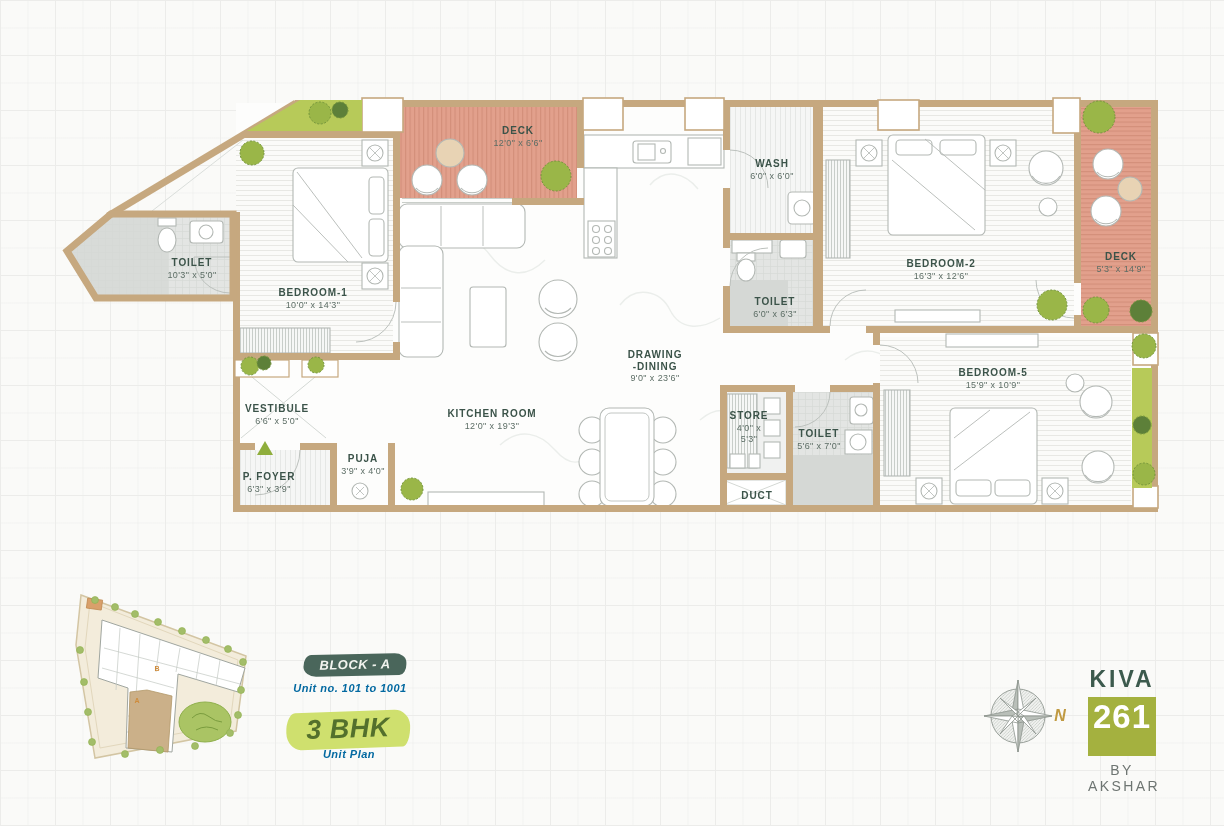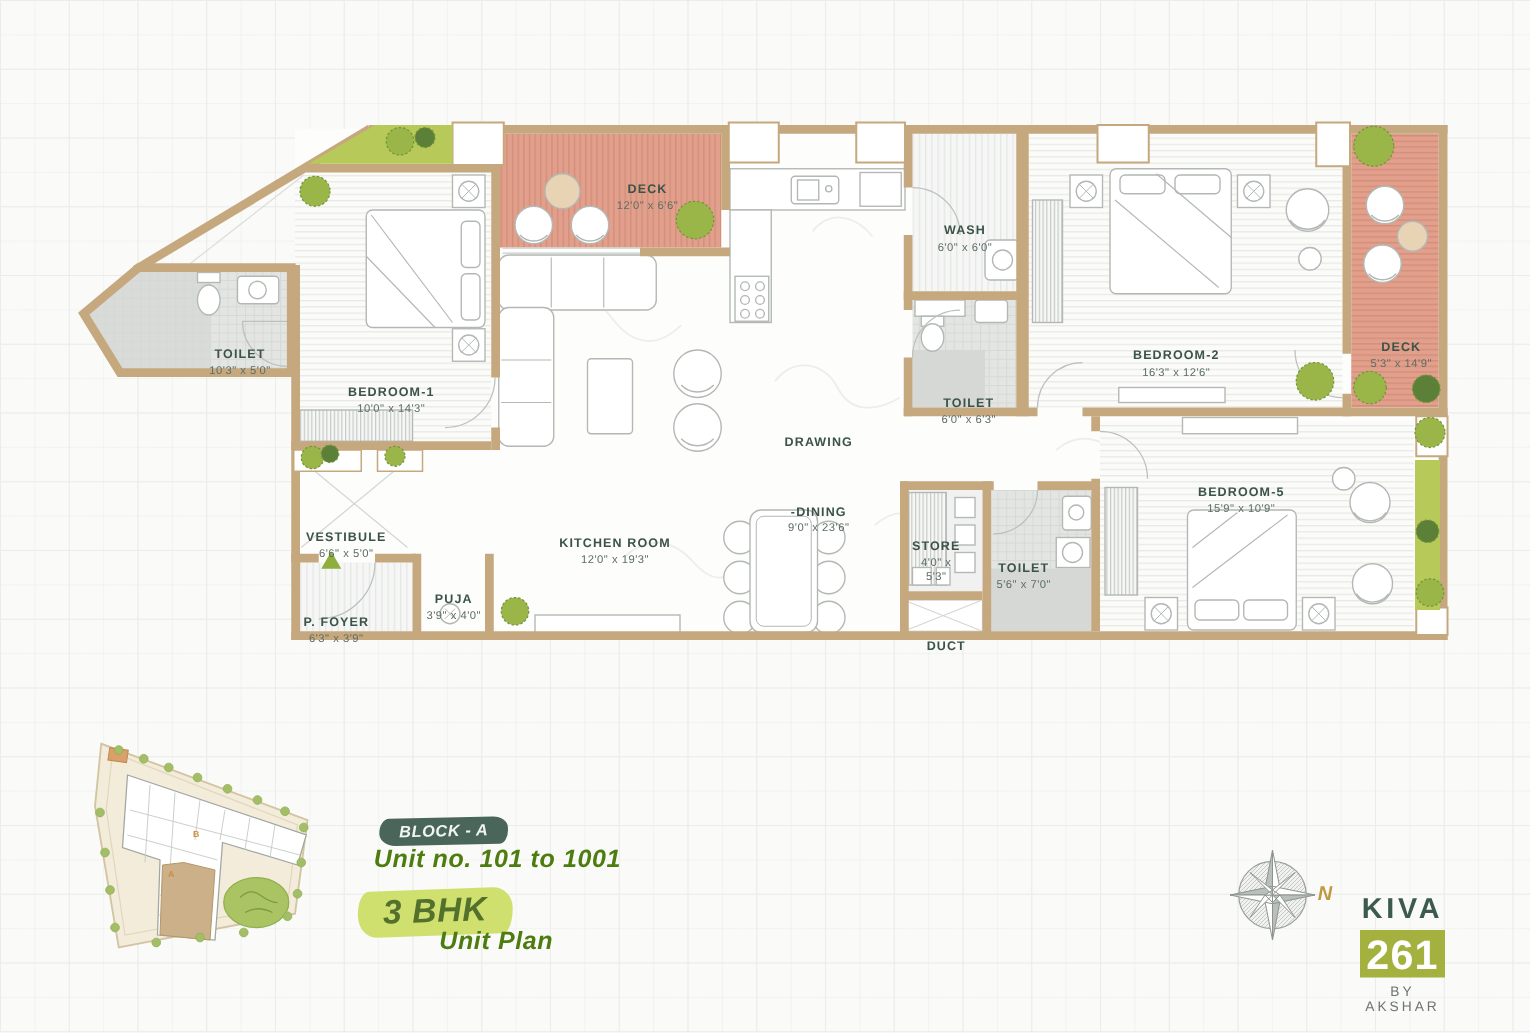--- a/index.html
+++ b/index.html
@@ -9,41 +9,41 @@
     background-color:#fafaf8;
     background-image:
       linear-gradient(#ececea 1px, transparent 1px),
       linear-gradient(90deg,#ececea 1px, transparent 1px),
       linear-gradient(rgba(220,222,220,.25) 1px, transparent 1px),
       linear-gradient(90deg,rgba(220,222,220,.25) 1px, transparent 1px);
     background-size:55px 55px,55px 55px,27.5px 27.5px,27.5px 27.5px;
   }
   svg{position:absolute;left:0;top:0;}
   .rlabel{position:absolute;transform:translate(-50%,-50%);text-align:center;line-height:1.15;pointer-events:none;}
-  .rname{font-size:10px;font-weight:700;letter-spacing:.9px;color:#3b5349;margin-top:44px;}
+  .rname{font-size:10px;font-weight:700;letter-spacing:.9px;color:#3b5349;}
   .rdims{font-size:9px;letter-spacing:.4px;color:#5d6e66;margin-top:1px;}
   .hand{font-style:italic;letter-spacing:.5px;}
   .badge-dark{
     position:absolute;transform:translate(-50%,-50%) rotate(-1.2deg);
     background:#4a665b;color:#f2f4ef;padding:3px 16px 4px;
     border-radius:9px 13px 8px 14px / 60% 45% 55% 50%;
     font-size:13px;font-weight:700;
   }
   .badge-green{
     position:absolute;transform:translate(-50%,-50%) rotate(-2deg);
     background:#cfe06e;color:#53702c;padding:2px 20px 4px;
     border-radius:10px 16px 9px 15px / 55% 45% 60% 50%;
     font-size:27px;font-weight:700;
   }
-  .annot{position:absolute;transform:translate(-50%,-50%);color:#4d7c0f;font-size:20px;font-weight:700;margin-left:48px;}
+  .annot{position:absolute;transform:translate(-50%,-50%);color:#0369a1;font-size:11px;font-weight:700;}
   .brand{position:absolute;left:1088px;top:666px;width:68px;text-align:center;}
-  .brand-name{font-size:23px;font-weight:700;letter-spacing:3px;color:#3c5a4d;margin-top:47px;}
+  .brand-name{font-size:23px;font-weight:700;letter-spacing:3px;color:#3c5a4d;}
   .brand-box{margin-top:4px;background:#a4b13f;color:#ffffff;font-size:33px;font-weight:700;
-             letter-spacing:1px;padding:2px 0 0;line-height:1.1;}
-  .brand-by{margin-top:6px;font-size:11px;letter-spacing:2.4px;color:#6e7572;font-weight:500;}
+             letter-spacing:1px;padding:2px 0 21px;line-height:1.1;}
+  .brand-by{margin-top:6px;font-size:14px;letter-spacing:2.4px;color:#6e7572;font-weight:500;}
   .north{position:absolute;transform:translate(-50%,-50%);color:#c09a42;font-size:16px;font-weight:700;font-style:italic;}
   .siteletter{position:absolute;transform:translate(-50%,-50%);font-size:7px;font-weight:700;color:#cf8c3c;}
 </style>
 </head>
 <body>
 
 <svg width="1224" height="826" viewBox="0 0 1224 826">
   <defs>
     <pattern id="wood" width="8" height="5" patternUnits="userSpaceOnUse">
       <rect width="8" height="5" fill="#fbfbf9"></rect>

